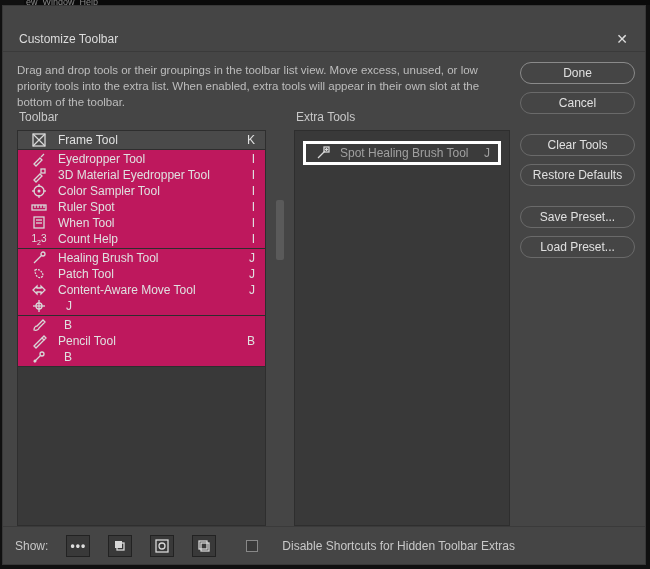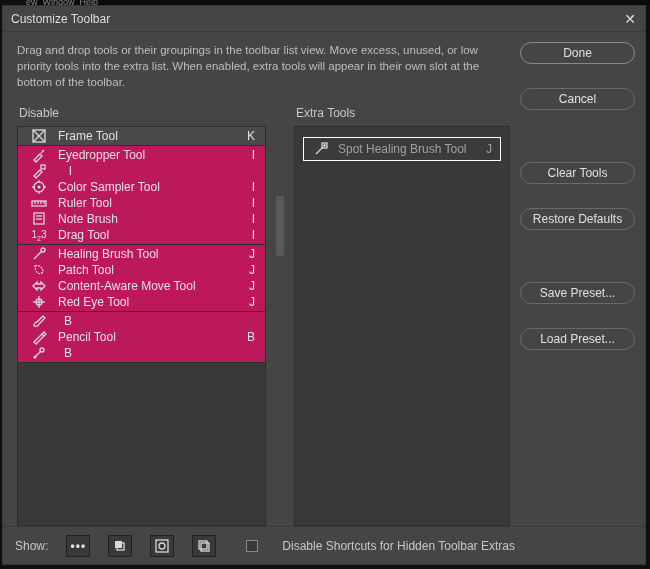--- a/index.html
+++ b/index.html
@@ -29,24 +29,25 @@
     background: #454545;
     border: 1px solid #383838;
     display: flex;
     flex-direction: column;
   }
   .titlebar {
     height: 26px;
     background: #454545;
     display: flex;
     align-items: center;
-    padding: 0 8px;
+    padding: 0 16px;
     color: #ddd;
     font-size: 12px;
     border-bottom: 1px solid #3a3a3a;
+    margin-top: 20px;
   }
   .titlebar .spacer { flex: 1; }
   .close-x {
     width: 14px; height: 14px;
     display: flex; align-items: center; justify-content: center;
     color: #ddd; font-size: 14px; cursor: pointer;
   }
   .body {
     flex: 1;
     display: flex;
@@ -57,21 +58,21 @@
     flex: 1;
     padding: 10px 8px 0 14px;
     display: flex;
     flex-direction: column;
     min-width: 0;
   }
   .instructions {
     color: #bdbdbd;
     font-size: 11.5px;
     line-height: 1.4;
-    margin-bottom: 16px;
+    margin-bottom: 0;
     max-width: 490px;
   }
   .lists {
     flex: 1;
     display: flex;
     gap: 6px;
     min-height: 0;
   }
   .listwrap {
     display: flex;
@@ -119,21 +120,21 @@
     flex-shrink: 0;
   }
   .row .label { flex: 1; white-space: nowrap; overflow: hidden; text-overflow: ellipsis; }
   .row .key { width: 14px; text-align: right; color: #e0e0e0; }
   .extra-row {
     display: flex;
     align-items: center;
     height: 24px;
     margin: 10px 8px 0 8px;
     padding: 0 8px;
-    border: 1px solid #ffffff;
+    border: 3px solid #ffffff;
     background: #3b3b3b;
     color: #a0a0a0;
     font-size: 12px;
   }
   .extra-row .icon { width: 18px; height: 16px; margin-right: 8px; display:flex;align-items:center;justify-content:center; }
   .extra-row .label { flex: 1; }
   .extra-row .key { color: #a0a0a0; }
   .scroll-gap {
     width: 16px;
     display: flex;
@@ -145,21 +146,21 @@
     height: 60px;
     margin-top: 90px;
     background: #5a5a5a;
     border-radius: 2px;
   }
   .rightcol {
     width: 125px;
     padding: 10px 10px 0 0;
     display: flex;
     flex-direction: column;
-    gap: 24px;
+    gap: 8px;
   }
   .btn {
     height: 22px;
     border: 1px solid #6a6a6a;
     border-radius: 11px;
     background: #454545;
     color: #e0e0e0;
     font-size: 12px;
     display: flex;
     align-items: center;
@@ -211,21 +212,21 @@
     <div class="close-x">✕</div>
   </div>
 
   <div class="body">
     <div class="leftcol">
       <div class="instructions">Drag and drop tools or their groupings in the toolbar list view. Move excess, unused, or low priority tools into the extra list. When enabled, extra tools will appear in their own slot at the bottom of the toolbar.</div>
 
       <div class="lists">
 
         <div class="listwrap toolbar-list">
-          <div class="list-header">Disable</div>
+          <div class="list-header">Toolbar</div>
           <div class="list">
             <div class="list-inner" id="toolbar-inner">
                 <div class="group">
                   <div class="row">
                     <span class="icon">
                       <svg viewBox="0 0 16 16">
                         <rect x="2" y="2" width="12" height="12" class="svg-stroke"></rect>
                         <line x1="2" y1="2" x2="14" y2="14" class="svg-stroke"></line>
                         <line x1="14" y1="2" x2="2" y2="14" class="svg-stroke"></line>
                       </svg>
@@ -245,20 +246,21 @@
                     <span class="label">Eyedropper Tool</span>
                     <span class="key">I</span>
                   </div>
                   <div class="row">
                     <span class="icon">
                       <svg viewBox="0 0 16 16">
                         <path d="M3 13 L9 7 L11 9 L5 15 Z" class="svg-stroke"></path>
                         <rect x="10" y="2" width="4" height="4" class="svg-stroke"></rect>
                       </svg>
                     </span>
+                    <span class="label">3D Material Eyedropper Tool</span>
                     <span class="key">I</span>
                   </div>
                   <div class="row">
                     <span class="icon">
                       <svg viewBox="0 0 16 16">
                         <circle cx="8" cy="8" r="5" class="svg-stroke"></circle>
                         <circle cx="8" cy="8" r="1.5" class="svg-fill"></circle>
                         <line x1="8" y1="1" x2="8" y2="4" class="svg-stroke"></line>
                         <line x1="8" y1="12" x2="8" y2="15" class="svg-stroke"></line>
                         <line x1="1" y1="8" x2="4" y2="8" class="svg-stroke"></line>
@@ -271,39 +273,39 @@
                   <div class="row">
                     <span class="icon">
                       <svg viewBox="0 0 16 16">
                         <rect x="1" y="6" width="14" height="5" class="svg-stroke"></rect>
                         <line x1="4" y1="6" x2="4" y2="9" class="svg-stroke"></line>
                         <line x1="7" y1="6" x2="7" y2="9" class="svg-stroke"></line>
                         <line x1="10" y1="6" x2="10" y2="9" class="svg-stroke"></line>
                         <line x1="13" y1="6" x2="13" y2="9" class="svg-stroke"></line>
                       </svg>
                     </span>
-                    <span class="label">Ruler Tool</span>
+                    <span class="label">Ruler Spot</span>
                     <span class="key">I</span>
                   </div>
                   <div class="row">
                     <span class="icon">
                       <svg viewBox="0 0 16 16">
                         <rect x="3" y="2" width="10" height="11" class="svg-stroke"></rect>
                         <line x1="5" y1="5" x2="11" y2="5" class="svg-stroke"></line>
                         <line x1="5" y1="8" x2="11" y2="8" class="svg-stroke"></line>
                       </svg>
                     </span>
-                    <span class="label">Note Brush</span>
+                    <span class="label">When Tool</span>
                     <span class="key">I</span>
                   </div>
                   <div class="row">
                     <span class="icon">
                       <span style="font-size:10px">1<sub style="font-size:7px">2</sub>3</span>
                     </span>
-                    <span class="label">Drag Tool</span>
+                    <span class="label">Count Help</span>
                     <span class="key">I</span>
                   </div>
                 </div>
                 <div class="group">
                   <div class="row">
                     <span class="icon">
                       <svg viewBox="0 0 16 16">
                         <path d="M3 13 L11 5" class="svg-stroke"></path>
                         <circle cx="12" cy="4" r="2" class="svg-stroke"></circle>
                       </svg>
@@ -330,21 +332,20 @@
                     <span class="key">J</span>
                   </div>
                   <div class="row">
                     <span class="icon">
                       <svg viewBox="0 0 16 16">
                         <line x1="8" y1="2" x2="8" y2="14" class="svg-stroke"></line>
                         <line x1="2" y1="8" x2="14" y2="8" class="svg-stroke"></line>
                         <circle cx="8" cy="8" r="3" class="svg-stroke"></circle>
                       </svg>
                     </span>
-                    <span class="label">Red Eye Tool</span>
                     <span class="key">J</span>
                   </div>
                 </div>
                 <div class="group">
                   <div class="row">
                     <span class="icon">
                       <svg viewBox="0 0 16 16">
                         <path d="M3 13 C3 10 5 9 6 9 L12 3 L14 5 L8 11 C8 12 6 14 3 13 Z" class="svg-stroke"></path>
                       </svg>
                     </span>

